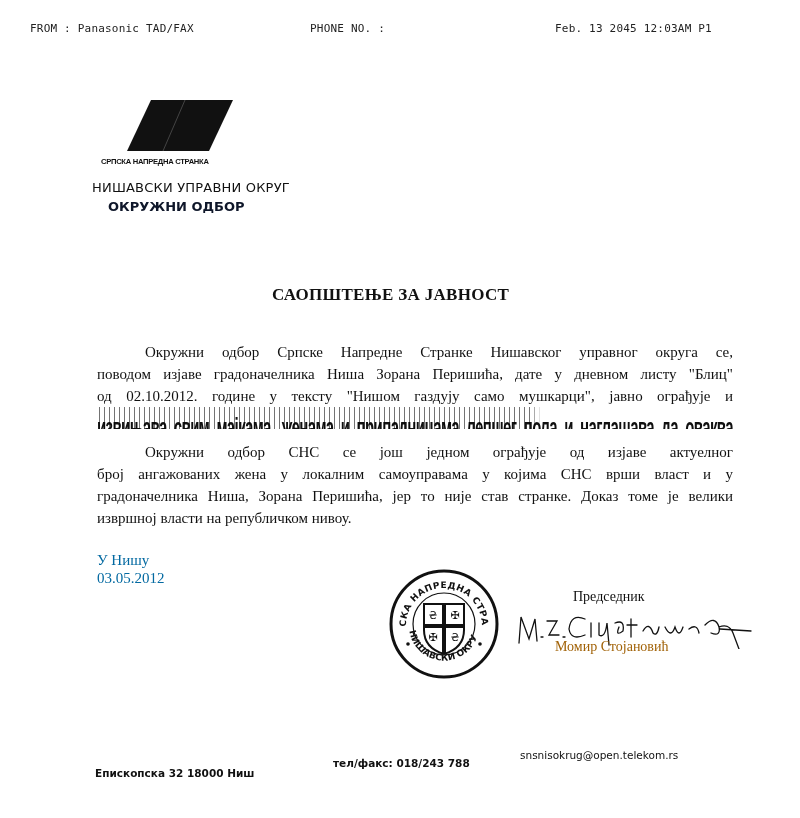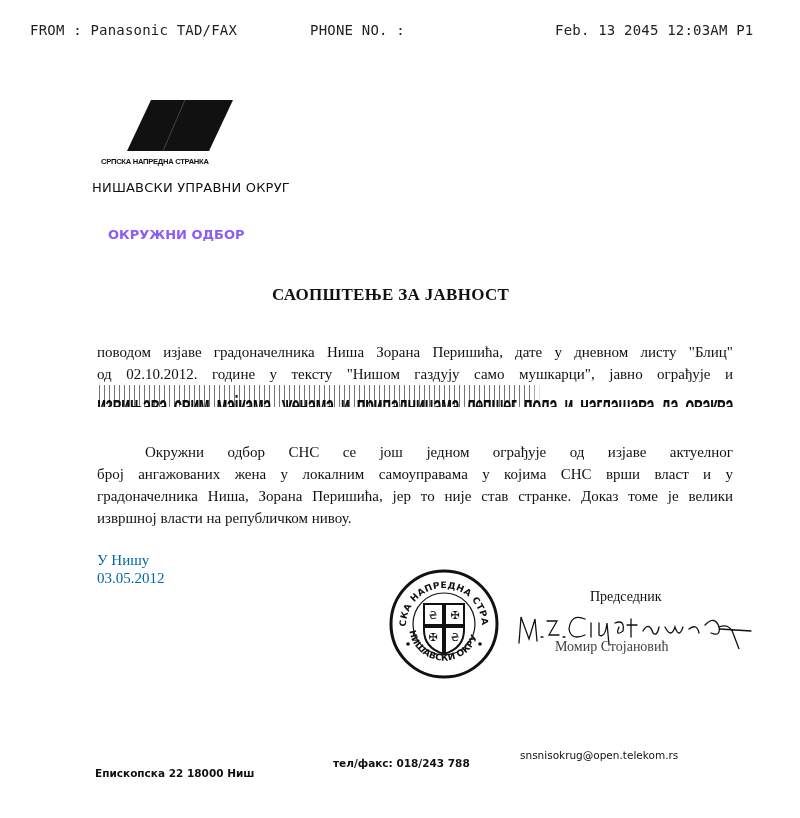--- a/index.html
+++ b/index.html
@@ -1,21 +1,21 @@
 <!DOCTYPE html>
 <html><head>
   <meta charset="utf-8">
   <style>
     * { margin: 0; padding: 0; box-sizing: border-box; }
     html, body { width: 800px; height: 818px; background: #ffffff; overflow: hidden; }
     body { position: relative; color: #111; }
 
     .fax-header {
       position: absolute; top: 22px; left: 0; width: 800px; height: 16px;
-      font-family: "DejaVu Sans Mono", monospace; font-size: 14px; color: #222;
+      font-family: "DejaVu Sans Mono", monospace; font-size: 11px; color: #222;
       letter-spacing: 0.2px;
     }
     .fax-header span { position: absolute; top: 0; white-space: nowrap; }
     .fax-from { left: 30px; }
     .fax-phone { left: 310px; }
     .fax-date { left: 555px; }
 
     .logo {
       position: absolute; left: 125px; top: 98px; width: 110px; height: 55px;
     }
@@ -27,21 +27,21 @@
       transform: scaleX(0.95); transform-origin: left;
     }
     .district {
       position: absolute; left: 92px; top: 180px;
       font-family: "DejaVu Sans", sans-serif; font-size: 13px; color: #111;
       letter-spacing: 0.2px; white-space: nowrap;
     }
     .committee {
       position: absolute; left: 108px; top: 199px;
       font-family: "DejaVu Sans", sans-serif; font-size: 13px; font-weight: bold;
-      color: #8b5cf6; white-space: nowrap; margin-top: 28px;
+      color: #0f172a; white-space: nowrap;
     }
 
     .doc-title {
       position: absolute; left: 272px; top: 264px;
       font-family: "Liberation Serif", serif; font-size: 17px; font-weight: bold;
       color: #111; letter-spacing: 0.3px; white-space: nowrap; margin-top: 21px;
     }
 
     .body-text {
       position: absolute; left: 97px; width: 636px;
@@ -75,27 +75,27 @@
 
     .place {
       position: absolute; left: 97px; top: 551px;
       font-family: Liberation Serif, serif; font-size: 15px; line-height: 18px; color: #0369a1;
     }
 
     .stamp { position: absolute; left: 388px; top: 568px; width: 112px; height: 112px; }
 
     .signature-block { position: absolute; left: 515px; top: 585px; width: 240px; height: 110px; }
     .sig-role {
-      position: absolute; left: 75px; top: 4px;
+      position: absolute; left: 58px; top: 4px;
       font-family: "Liberation Serif", serif; font-size: 14px; color: #111; white-space: nowrap;
     }
     .sig-svg { position: absolute; left: 0; top: 24px; }
     .sig-name {
       position: absolute; left: 40px; top: 54px;
-      font-family: "Liberation Serif", serif; font-size: 14px; color: #404040; white-space: nowrap;
+      font-family: "Liberation Serif", serif; font-size: 14px; color: #a16207; white-space: nowrap;
     }
 
     .footer {
       position: absolute; top: 0; left: 0; width: 800px;
       font-family: "DejaVu Sans", sans-serif; font-size: 10.5px; font-weight: bold; color: #111;
     }
     .footer span { position: absolute; white-space: nowrap; }
     .foot-addr { left: 95px; top: 767px; }
     .foot-phone { left: 333px; top: 757px; }
     .foot-email { left: 520px; top: 749px; font-weight: normal; }
@@ -115,20 +115,21 @@
     <line x1="60" y1="2" x2="38" y2="53" stroke="#444" stroke-width="1"></line>
   </svg>
 </div>
 <div class="party-name">СРПСКА НАПРЕДНА СТРАНКА</div>
 <div class="district">НИШАВСКИ УПРАВНИ ОКРУГ</div>
 <div class="committee">ОКРУЖНИ ОДБОР</div>
 
 <div class="doc-title">САОПШТЕЊЕ ЗА ЈАВНОСТ</div>
 
 <div class="body-text para1">
+  <span class="body-line indent">Окружни одбор Српске Напредне Странке Нишавског управног округа се,</span>
   <span class="body-line">поводом изјаве градоначелника Ниша Зорана Перишића, дате у дневном листу "Блиц"</span>
   <span class="body-line">од 02.10.2012. године у тексту "Нишом газдују само мушкарци", јавно ограђује и</span>
   <div class="streak">
     <span class="streak-text">извињава свим мајкама, женама и припадницама лепшег пола и наглашава да оваква</span>
     <div class="streak-bars"></div>
   </div>
 </div>
 
 <div class="body-text para2">
   <span class="body-line indent">Окружни одбор СНС се још једном ограђује од изјаве актуелног</span>
@@ -174,16 +175,16 @@
     <path d="M4,34 L6,8 L14,30 L20,10 L22,32 M26,28 L28,28 M32,12 L42,12 L34,26 L44,26 M48,28 L50,28
              M70,10 Q56,4 54,20 Q56,32 70,26 M76,14 L76,28 M84,14 L84,26 Q90,30 92,14 L94,36
              M100,14 Q110,10 108,22 Q100,28 104,18 M116,10 L116,28 M112,16 L122,16 M128,22 Q134,12 138,24 Q142,28 144,18
              M150,18 Q156,30 160,18 Q164,30 168,18 M174,20 Q182,14 184,24 M190,16 Q200,6 204,18 Q206,28 196,24
              M204,18 Q214,14 218,24 L224,40 M205,20 L236,22" fill="none" stroke="#111" stroke-width="1.3" stroke-linecap="round"></path>
   </svg>
   <div class="sig-name">Момир Стојановић</div>
 </div>
 
 <div class="footer">
-  <span class="foot-addr">Епископска 22    18000 Ниш</span>
+  <span class="foot-addr">Епископска 32    18000 Ниш</span>
   <span class="foot-phone">тел/факс: 018/243 788</span>
   <span class="foot-email">snsnisokrug@open.telekom.rs</span>
 </div>
 
 </body></html>

